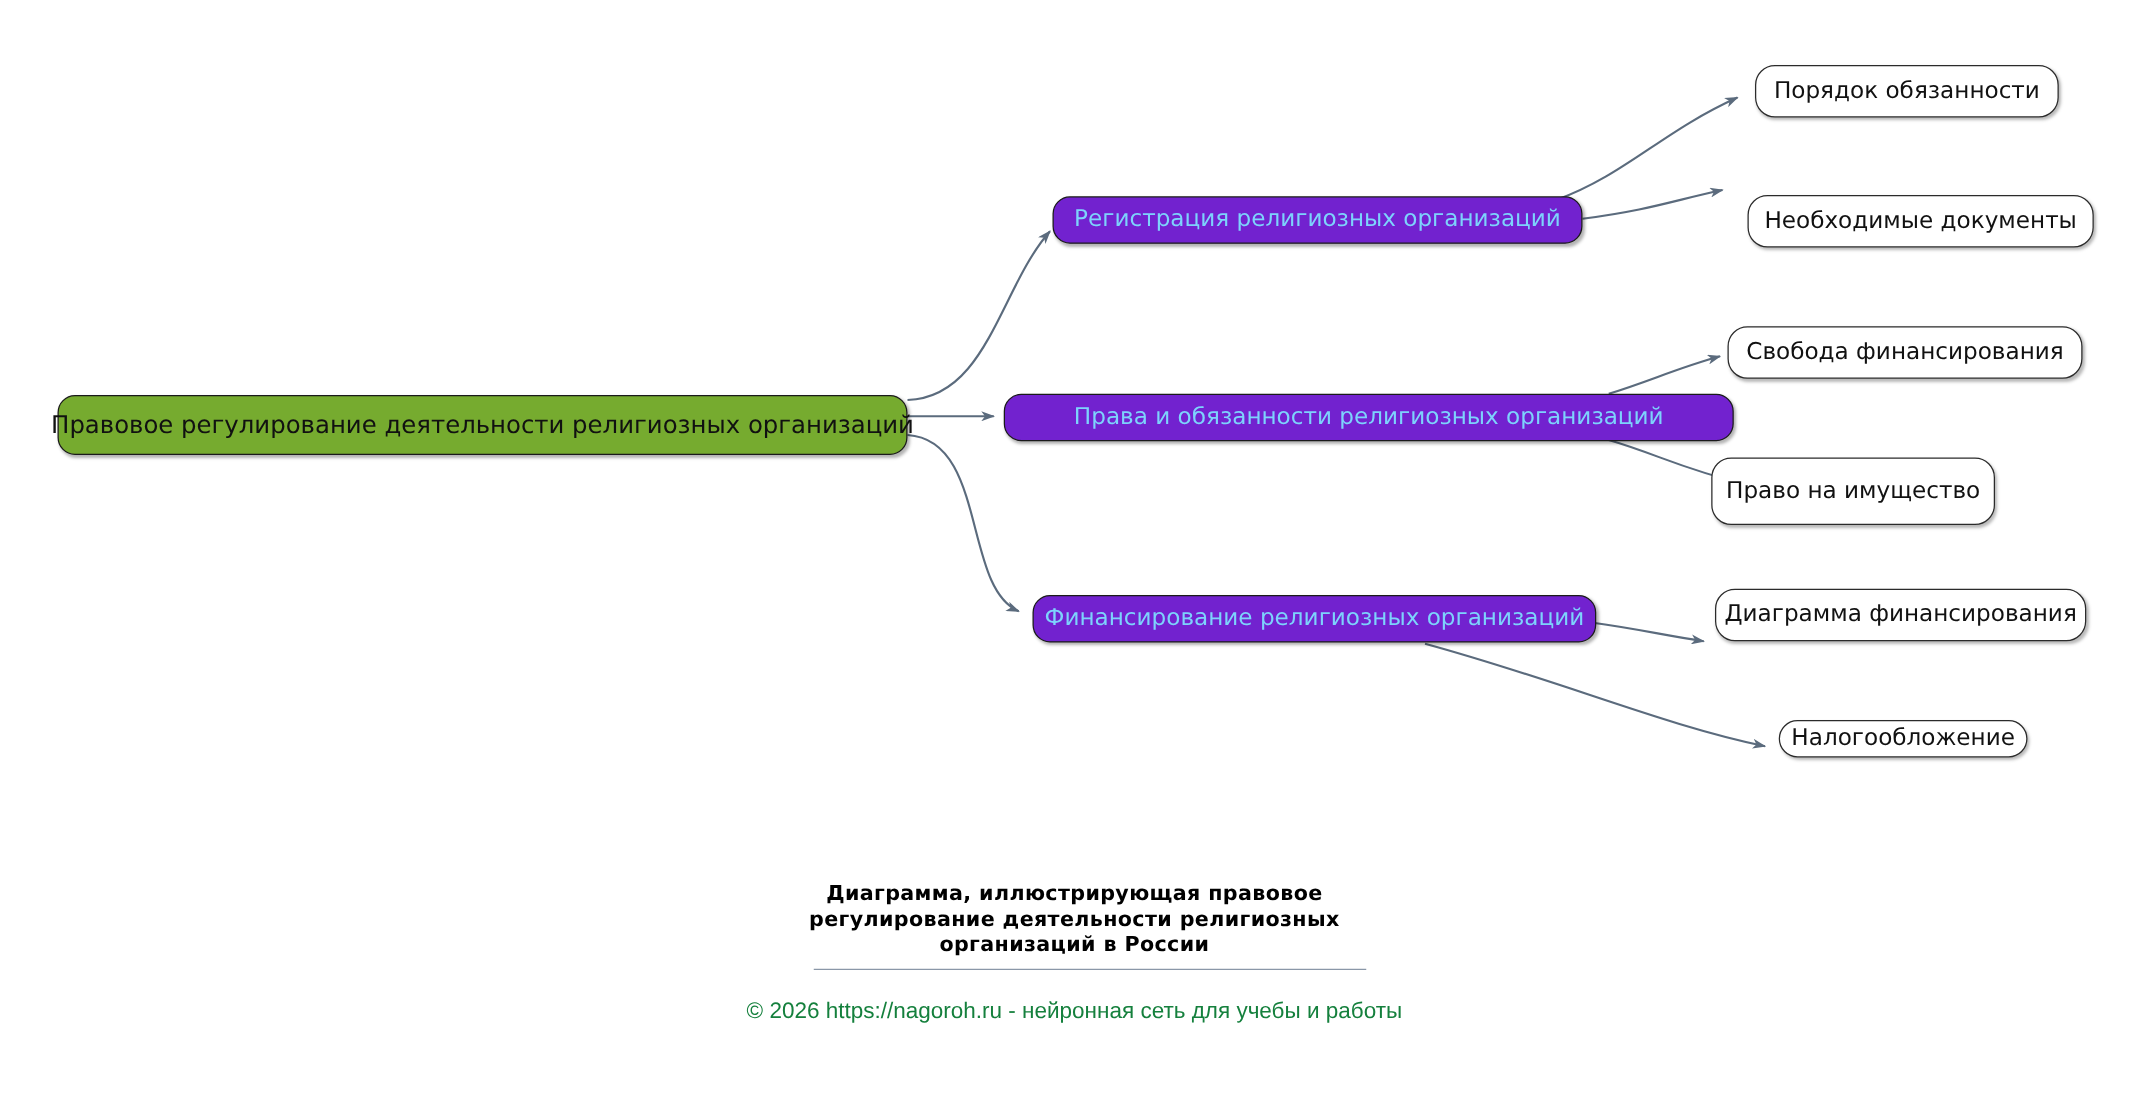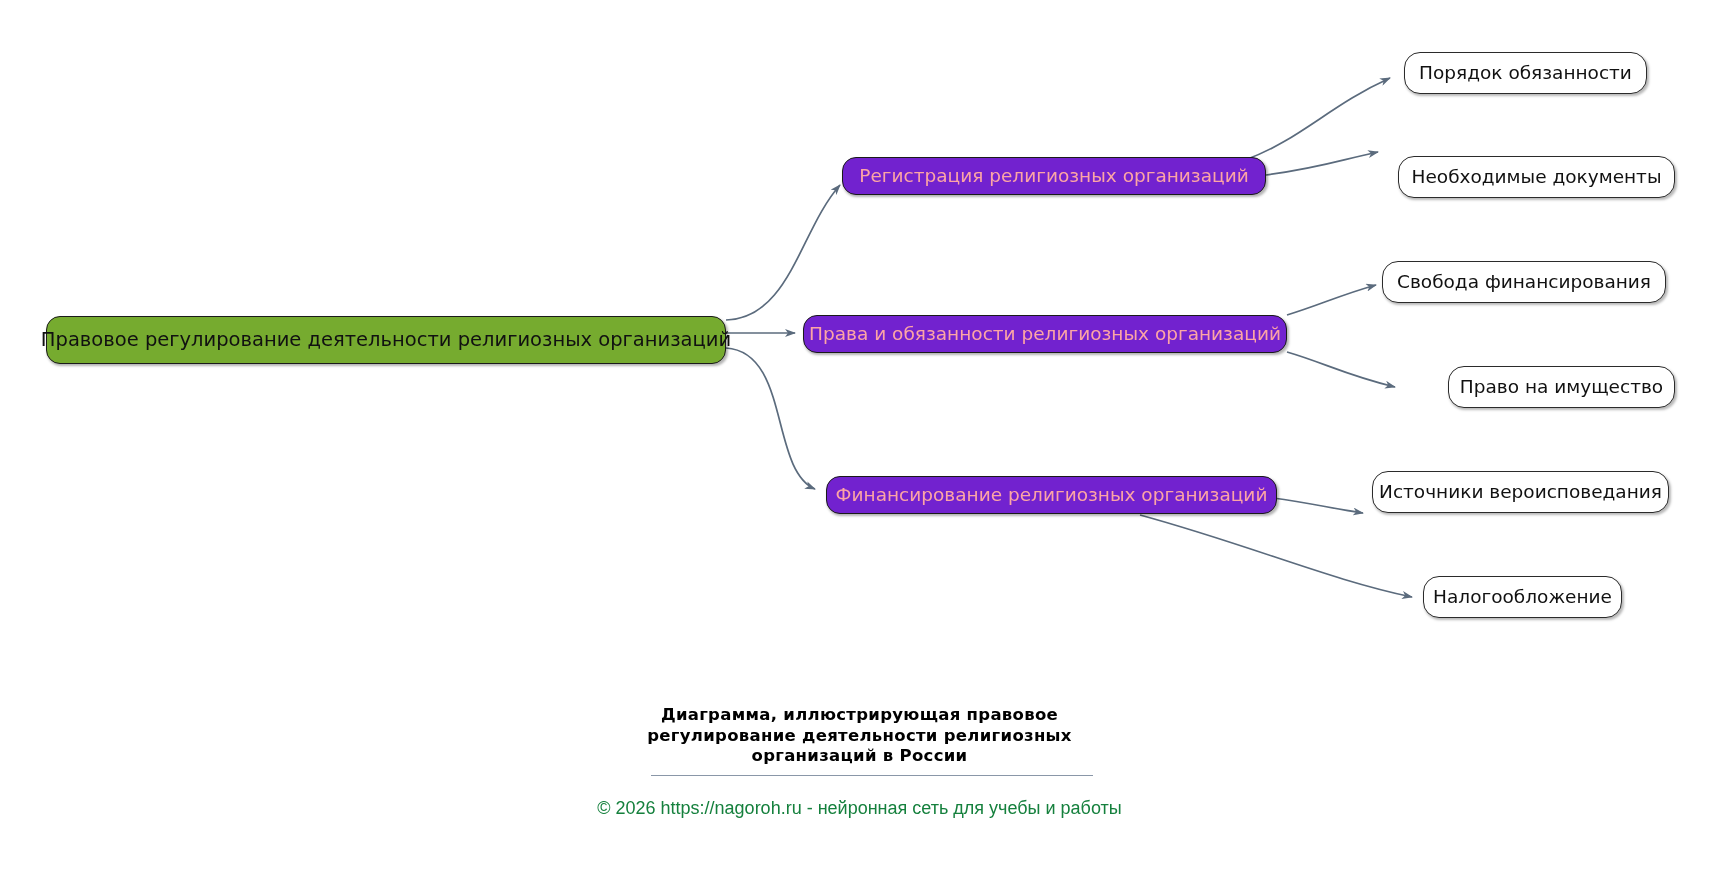--- a/index.html
+++ b/index.html
@@ -49,21 +49,21 @@
     color: #111111;
     font-size: 19.5px;
     padding: 0 16px;
     box-shadow: 1.5px 2px 2.5px rgba(0,0,0,0.30);
   }
 
   .node-branch {
     background: #7222cf;
     border: 1.6px solid #1a1a1a;
     border-radius: 14px;
-    color: #fca5a5;
+    color: #7dd3fc;
     font-size: 18.5px;
     padding: 16px 16px;
     box-shadow: 1.5px 2px 2.5px rgba(0,0,0,0.30);
   }
 
   .node-leaf {
     background: #ffffff;
     border: 1.8px solid #2b2b2b;
     border-radius: 16px;
     color: #111111;
@@ -134,46 +134,46 @@
   </svg>
 
   <div class="node node-root" style="left:46px; top:316px; width:680px; height:48px;">
     <span>Правовое регулирование деятельности религиозных организаций</span>
   </div>
 
   <div class="node node-branch" style="left:842px; top:157px; width:424px; height:38px;">
     <span>Регистрация религиозных организаций</span>
   </div>
 
-  <div class="node node-branch" style="left:803px; top:315px; width:484px; height:38px;">
+  <div class="node node-branch" style="left:803px; top:315px; width:584px; height:38px;">
     <span>Права и обязанности религиозных организаций</span>
   </div>
 
   <div class="node node-branch" style="left:826px; top:476px; width:451px; height:38px;">
     <span>Финансирование религиозных организаций</span>
   </div>
 
   <div class="node node-leaf" style="left:1404px; top:52px; width:243px; height:42px;">
     <span>Порядок обязанности</span>
   </div>
   <div class="node node-leaf" style="left:1386px; top:156px; width:277px; height:42px;margin-left:12px;">
     <span>Необходимые документы</span>
   </div>
 
   <div class="node node-leaf" style="left:1382px; top:261px; width:284px; height:42px;">
     <span>Свобода финансирования</span>
   </div>
-  <div class="node node-leaf" style="left:1448px; top:366px; width:227px; height:42px;">
+  <div class="node node-leaf" style="left:1369px; top:366px; width:227px; height:54px;">
     <span>Право на имущество</span>
   </div>
 
   <div class="node node-leaf" style="left:1372px; top:471px; width:297px; height:42px;">
-    <span>Источники вероисповедания</span>
+    <span>Диаграмма финансирования</span>
   </div>
-  <div class="node node-leaf" style="left:1423px; top:576px; width:199px; height:42px;">
+  <div class="node node-leaf" style="left:1423px; top:576px; width:199px; height:30px;">
     <span>Налогообложение</span>
   </div>
 
   <div id="caption">
     <div>Диаграмма, иллюстрирующая правовое</div>
     <div>регулирование деятельности религиозных</div>
     <div>организаций в России</div>
   </div>
 
   <div id="caption-rule"></div>

